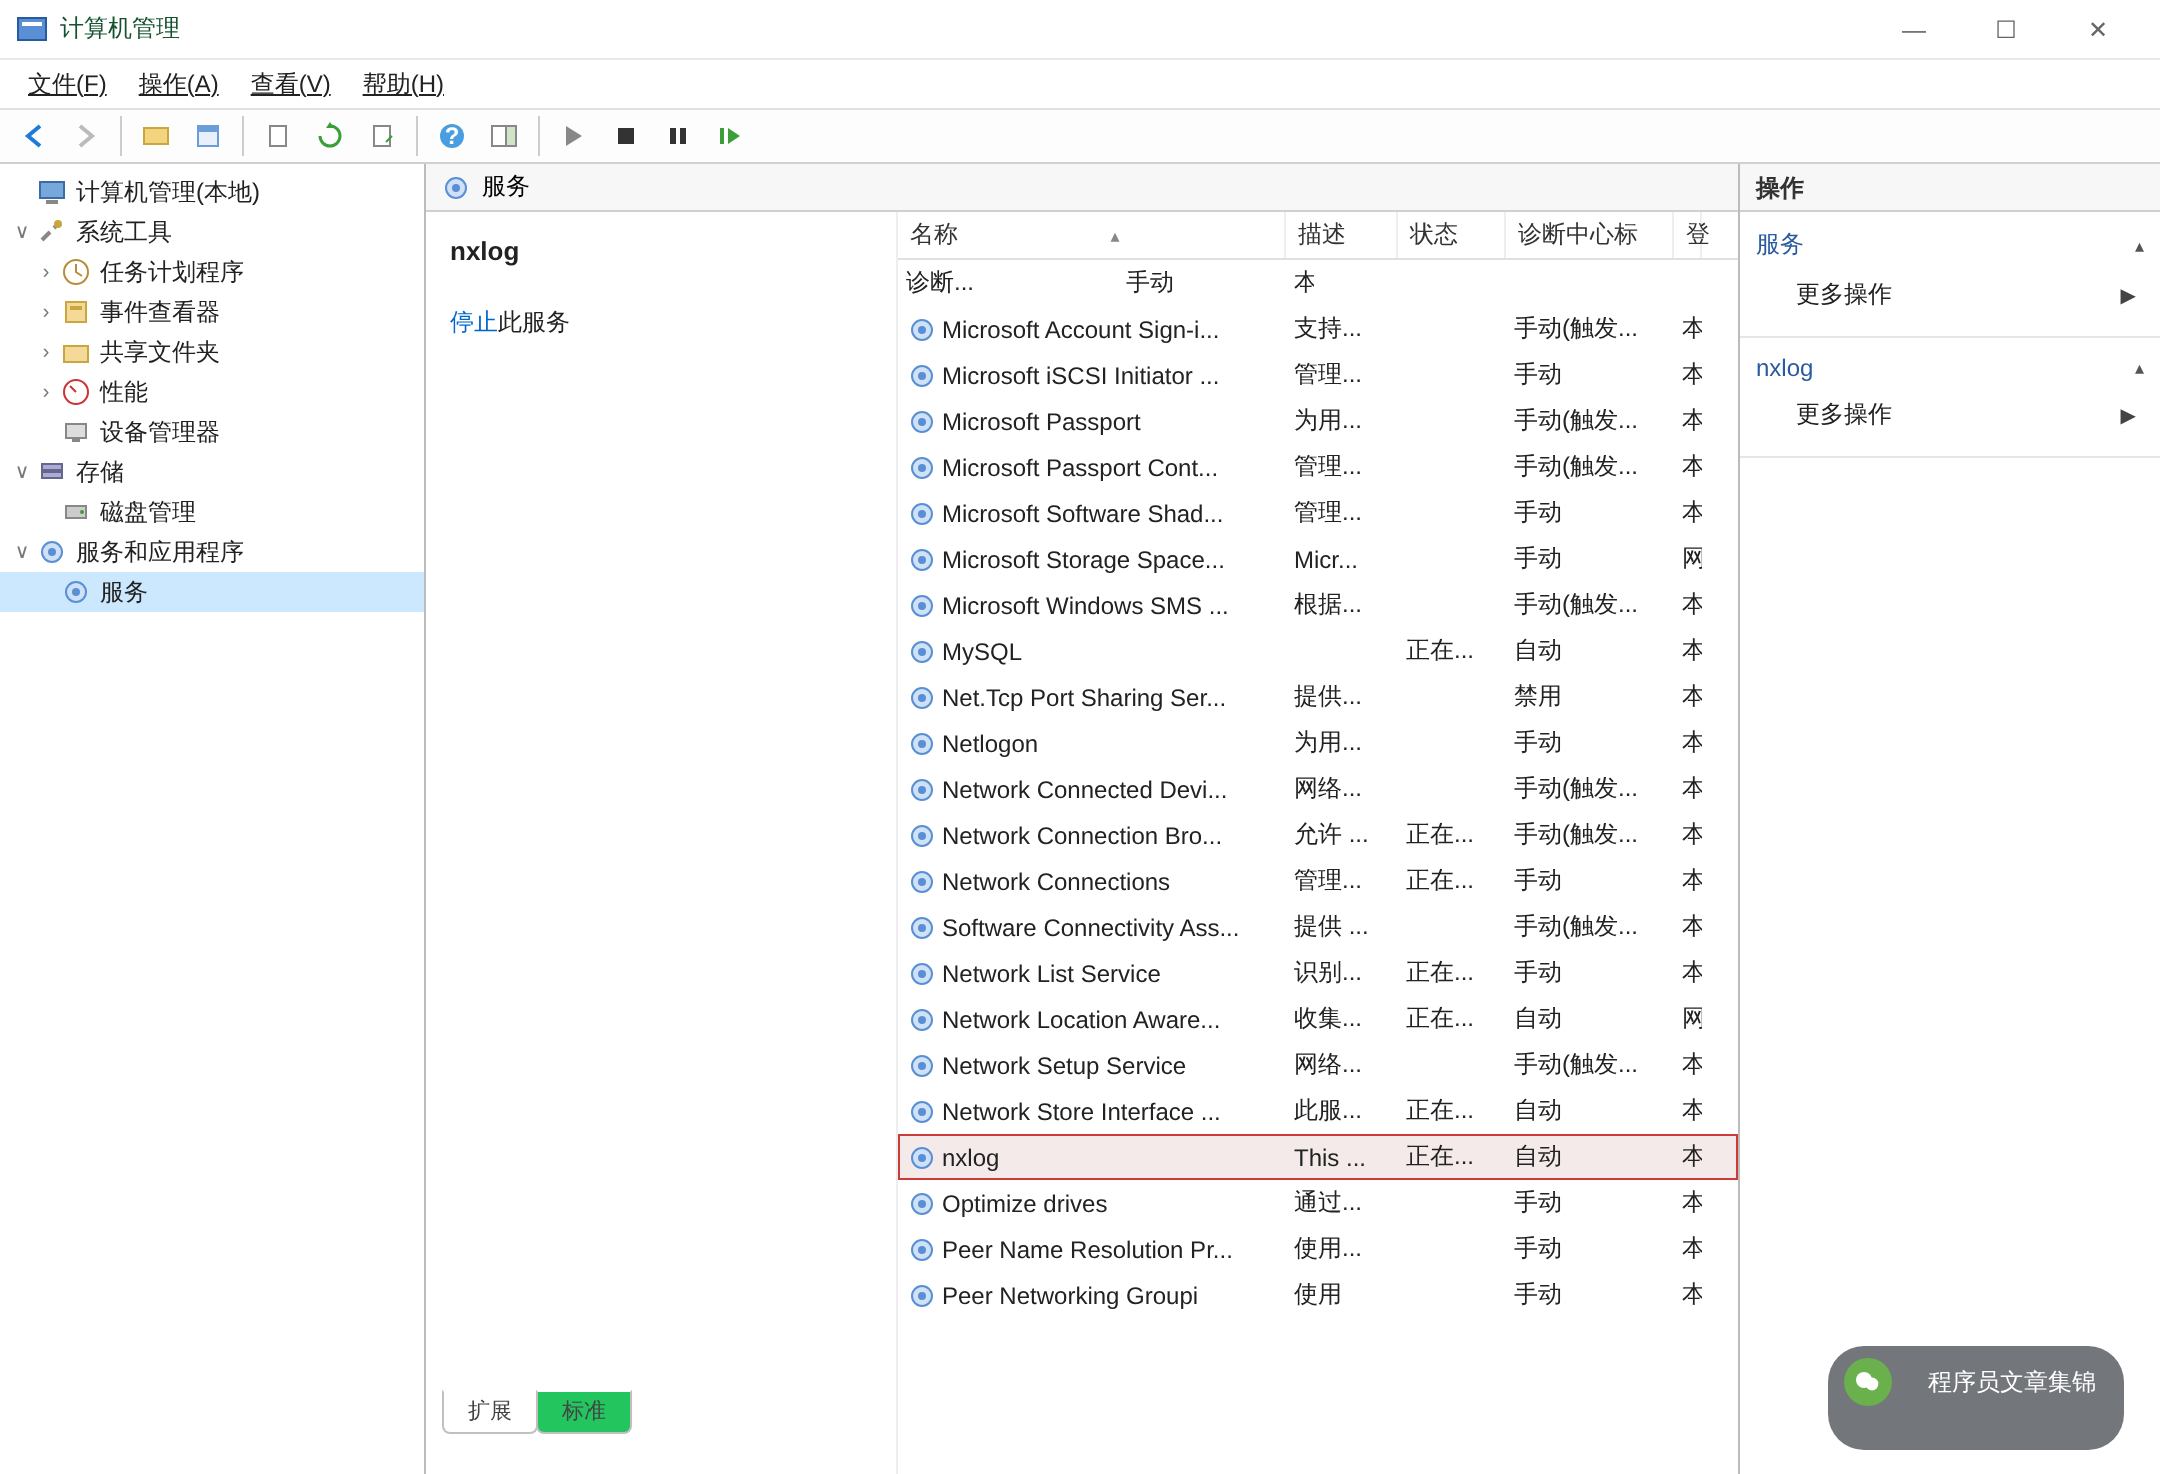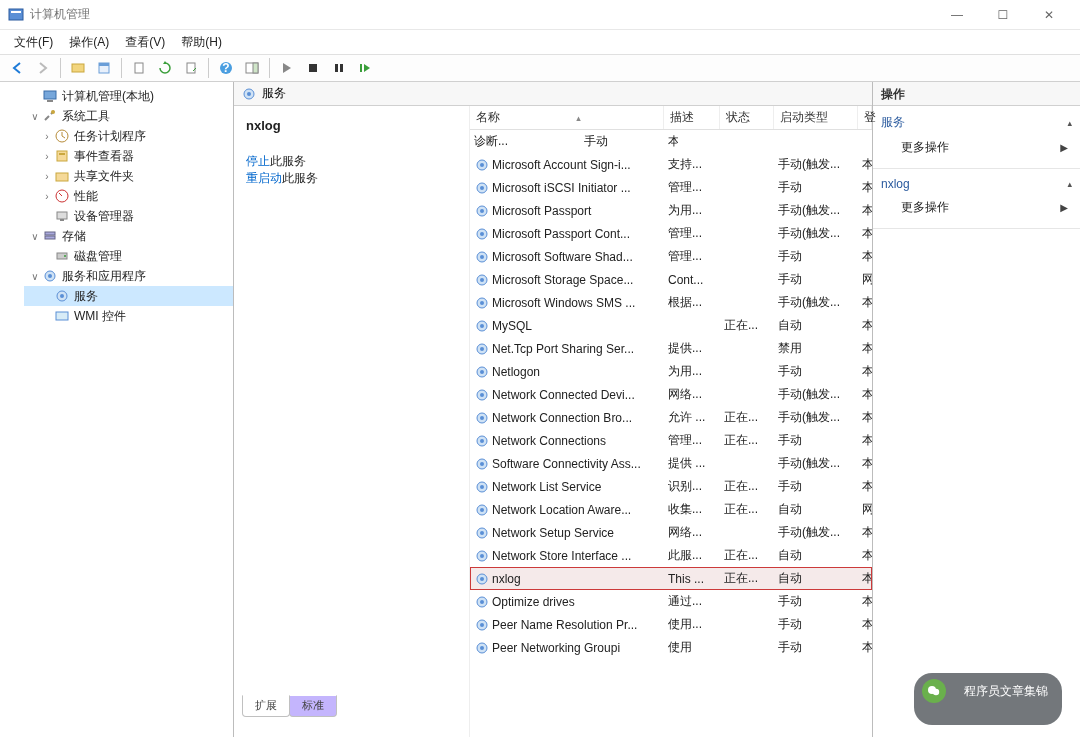--- a/index.html
+++ b/index.html
@@ -1,35 +1,35 @@
 <!DOCTYPE html>
 <html><head>
 <meta charset="utf-8">
 <style>
 * { box-sizing: border-box; margin: 0; padding: 0; font-family: "Microsoft YaHei", "Segoe UI", sans-serif; font-size: 12px; }
 body { background: #fff; width: 1080px; height: 737px; overflow: hidden; position: relative; }
 
 
 .titlebar { height: 30px; display: flex; align-items: center; padding: 0 8px; border-bottom: 1px solid #e8e8e8; }
 .titlebar .app-icon { width: 16px; height: 16px; margin-right: 6px; }
-.titlebar .title { flex: 1; color: #737373; }
+.titlebar .title { flex: 1; color: #14532d; }
 .win-controls { display: flex; }
 .win-btn { width: 46px; height: 30px; display: flex; align-items: center; justify-content: center; color: #666; }
 
 
 .menubar { height: 24px; display: flex; align-items: center; padding: 0 6px; }
-.menubar span { padding: 2px 8px; color: #222; }
+.menubar span { padding: 2px 8px; color: #222; text-decoration: underline; }
 
 
 .toolbar { height: 28px; display: flex; align-items: center; padding: 2px 6px; gap: 4px; border-top: 1px solid #e0e0e0; border-bottom: 1px solid #d0d0d0; background: #fdfdfd; }
 .tbtn { width: 22px; height: 22px; display: flex; align-items: center; justify-content: center; border: 1px solid transparent; }
 .tsep { width: 1px; height: 20px; background: #ccc; margin: 0 2px; }
 
 
-.main { display: flex; height: calc(737px - 30px - 24px - 28px); margin-left: 24px; }
+.main { display: flex; height: calc(737px - 30px - 24px - 28px); }
 .tree-pane { width: 213px; border-right: 1px solid #bcbcbc; padding: 4px 0; overflow: auto; }
 .center-pane { flex: 1; display: flex; flex-direction: column; border-right: 1px solid #bcbcbc; position: relative; }
 .actions-pane { width: 210px; display: flex; flex-direction: column; }
 
 
 .tree-row { display: flex; align-items: center; height: 20px; padding-left: 4px; white-space: nowrap; }
 .tree-row .tw { width: 14px; text-align: center; color: #777; font-size: 10px; }
 .tree-row .ic { width: 16px; height: 16px; display: inline-flex; align-items: center; justify-content: center; margin-right: 4px; }
 .tree-row.selected { background: #cce8ff; }
 .tree-row .lbl { color: #222; }
@@ -58,21 +58,21 @@
 .svc-row .nm { display:flex; align-items:center; width: 194px; }
 .svc-row .nm .txt { flex:1; overflow:hidden; text-overflow:ellipsis; padding-left:2px; }
 
 
 .svc-rows::-webkit-scrollbar { width: 17px; }
 .svc-rows::-webkit-scrollbar-track { background: #f0f0f0; }
 .svc-rows::-webkit-scrollbar-thumb { background: #c2c2c2; border: 1px solid #a0a0a0; }
 
 
 .tabs-bottom { position:absolute; bottom:20px; left:8px; display:flex; }
-.tabs-bottom .tab { padding: 2px 12px 3px; border: 1px solid #c0c0c0; border-top: 1px solid #fff; background: #c4b5fd; border-radius: 0 0 4px 4px; margin-right: -1px; color: #444; font-size: 11px; }
+.tabs-bottom .tab { padding: 2px 12px 3px; border: 1px solid #c0c0c0; border-top: 1px solid #fff; background: #22c55e; border-radius: 0 0 4px 4px; margin-right: -1px; color: #444; font-size: 11px; }
 .tabs-bottom .tab.active { background: #fff; }
 
 
 .actions-header { height: 24px; background: #f7f7f7; border-bottom: 1px solid #d0d0d0; padding: 4px 8px; font-weight: bold; color: #333; }
 .actions-section { padding: 6px 8px; border-bottom: 1px solid #e6e6e6; }
 .actions-title { color: #2a5a9e; padding: 2px 0; display:flex; align-items:center; }
 .actions-title .tri { margin-left:auto; color:#555; font-size:9px; }
 .actions-item { padding: 6px 4px 6px 20px; color: #222; display:flex; align-items:center; }
 .actions-item .chev { margin-left:auto; color:#444; font-size:10px; }
 
@@ -291,56 +291,46 @@
       <div class="tree-row indent-1 selected">
         <span class="tw"></span>
         <span class="ic">
           <svg width="16" height="16">
             <circle cx="8" cy="8" r="5" fill="#cfe2f5" stroke="#5a8fd6"></circle>
             <circle cx="8" cy="8" r="2" fill="#5a8fd6"></circle>
           </svg>
         </span>
         <span class="lbl">服务</span>
       </div>
-      <div class="tree-row indent-1">
-        <span class="tw"></span>
-        <span class="ic">
-          <svg width="16" height="16">
-            <rect x="2" y="4" width="12" height="8" fill="#d8ecf7" stroke="#5a8fd6"></rect>
-          </svg>
-        </span>
-        <span class="lbl">WMI 控件</span>
-      </div>
     </div>
 
   <div class="center-pane">
     <div class="svc-header">
       <span class="gear">
           <svg width="14" height="14">
             <circle cx="7" cy="7" r="5" fill="#cfe2f5" stroke="#5a8fd6"></circle>
             <circle cx="7" cy="7" r="2" fill="#5a8fd6"></circle>
           </svg>
         </span>
       <span>服务</span>
     </div>
     <div class="svc-body">
       <div class="svc-left">
         <div class="svc-name">nxlog</div>
         <div><a>停止</a><span>此服务</span></div>
-        <div><a>重启动</a><span>此服务</span></div>
       </div>
       <div class="svc-list-wrap">
         <div class="svc-cols">
           <div class="svc-col c-name">
               <span>名称</span>
               <span class="sort-arrow">▴</span>
             </div>
           <div class="svc-col c-desc">描述</div>
           <div class="svc-col c-stat">状态</div>
-          <div class="svc-col c-start">启动类型</div>
+          <div class="svc-col c-start">诊断中心标</div>
           <div class="svc-col c-log">登</div>
         </div>
         <div class="svc-rows" id="svc-rows">
             <div class="svc-row">
               <div class="cell c-desc">诊断...</div>
               <div class="cell c-stat"></div>
               <div class="cell c-start">手动</div>
               <div class="cell c-log">本</div>
             </div>
             <div class="svc-row">
@@ -421,21 +411,21 @@
             <div class="svc-row">
               <div class="cell nm">
                 <span class="gear-sm">
                   <svg width="14" height="14">
                     <circle cx="7" cy="7" r="5" fill="#cfe2f5" stroke="#5a8fd6"></circle>
                     <circle cx="7" cy="7" r="2" fill="#5a8fd6"></circle>
                   </svg>
                 </span>
                 <span class="txt">Microsoft Storage Space...</span>
               </div>
-              <div class="cell c-desc">Cont...</div>
+              <div class="cell c-desc">Micr...</div>
               <div class="cell c-stat"></div>
               <div class="cell c-start">手动</div>
               <div class="cell c-log">网</div>
             </div>
             <div class="svc-row">
               <div class="cell nm">
                 <span class="gear-sm">
                   <svg width="14" height="14">
                     <circle cx="7" cy="7" r="5" fill="#cfe2f5" stroke="#5a8fd6"></circle>
                     <circle cx="7" cy="7" r="2" fill="#5a8fd6"></circle>

